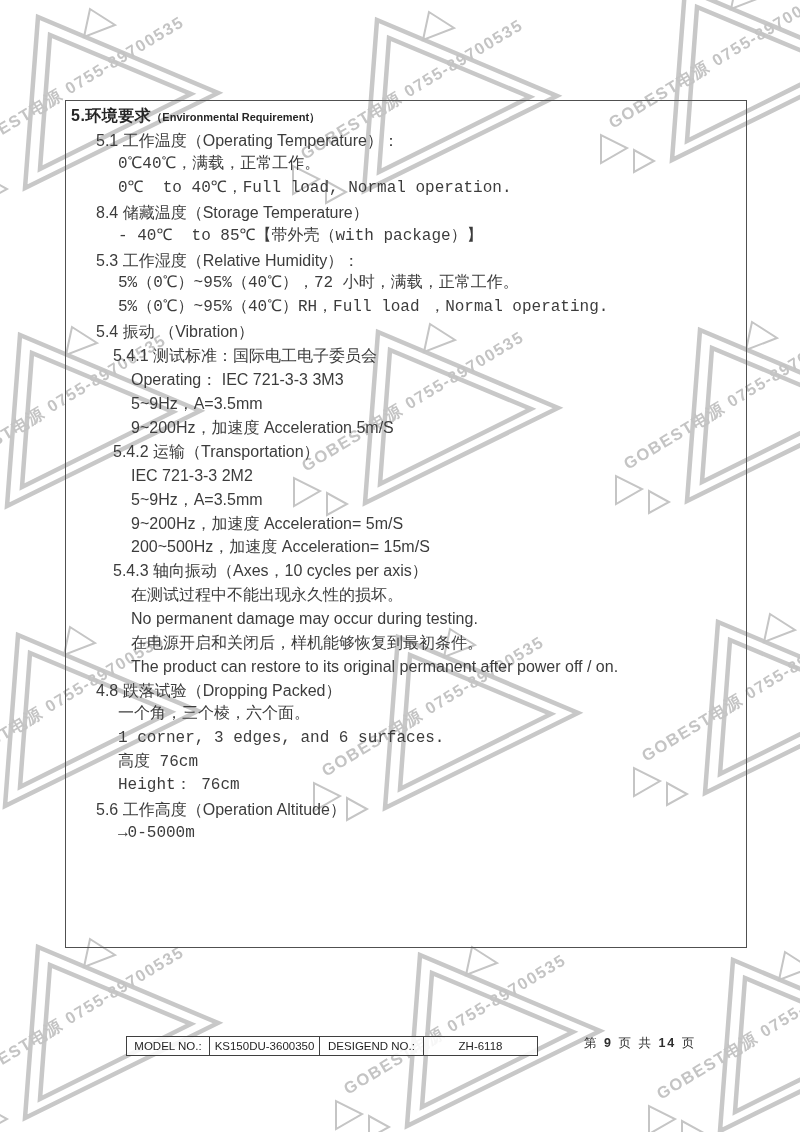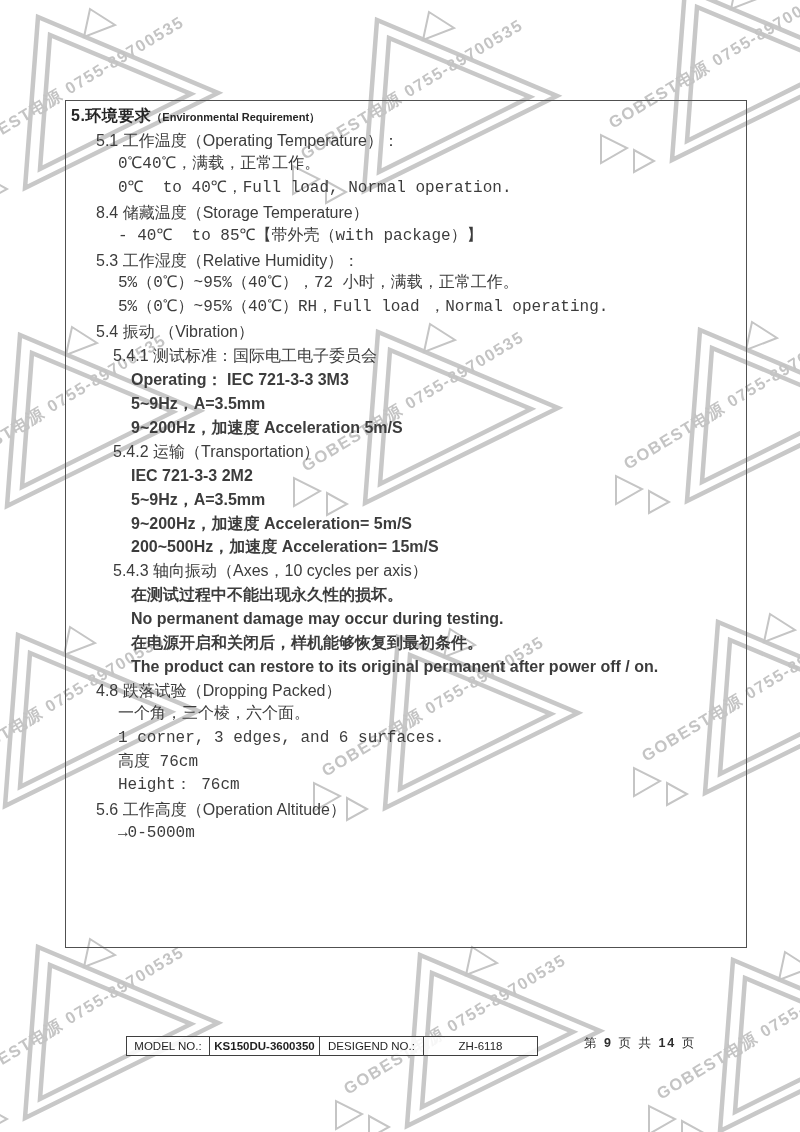--- a/index.html
+++ b/index.html
@@ -24,33 +24,33 @@
   }
   .doc-title { padding:3px 0 0 5px; font-weight:bold; color:#262626;
                line-height:23px; white-space:pre; }
   .t-num, .t-zh { font-size:16px; letter-spacing:0.5px; }
   .t-en  { font-size:11px; }
 
   .line { font-size:16px; line-height:23.9px; color:#3c3c3c; white-space:pre; }
   .h1 { padding-left:30px; }
   .h2 { padding-left:47px; }
   .b1 { padding-left:52px;font-family:Liberation Mono, monospace; }
-  .b2 { padding-left:65px;font-weight:bold; }
+  .b2 { padding-left:65px; }
 
   
   .model-table {
     position:absolute; z-index:1; left:126px; top:1036px;
     border-collapse:collapse; table-layout:fixed;
   }
   .model-table td {
     border:1px solid #3f3f3f; font-size:11.5px; color:#1f1f1f;
     text-align:center; padding:2px 4px; line-height:14px;
     background:rgba(255,255,255,0.85); white-space:nowrap;
   }
-  .c1 { width:74px; } .c2 { width:101px;font-weight:bold; } .c3 { width:95px; } .c4 { width:105px; }
+  .c1 { width:74px; } .c2 { width:101px; } .c3 { width:95px; } .c4 { width:105px; }
 
   .page-indicator {
     position:absolute; z-index:1; left:584px; top:1035px;
     font-size:12.5px; color:#2e2e2e; letter-spacing:2px; white-space:nowrap;
   }
   .page-indicator b { letter-spacing:2px; }
 </style>
 </head>
 <body>
 

